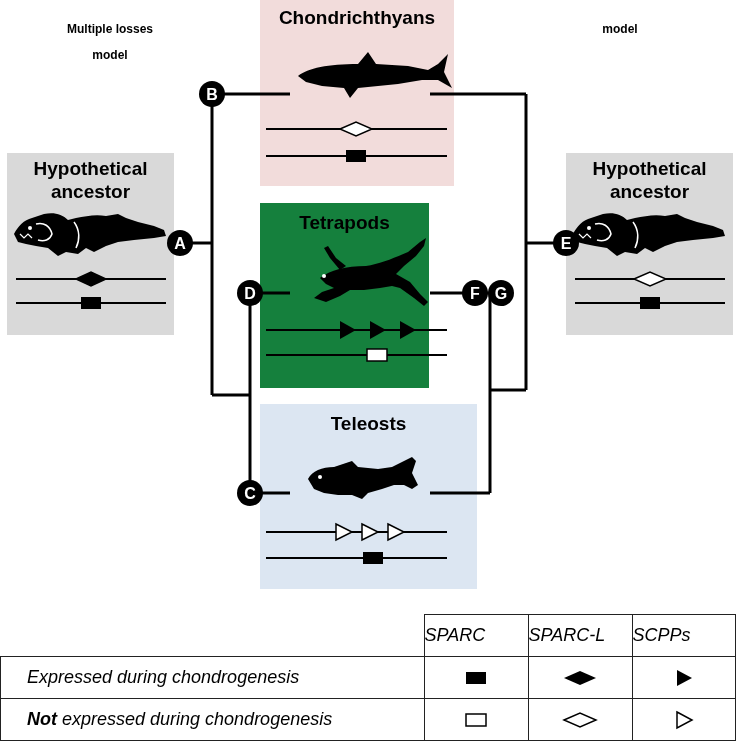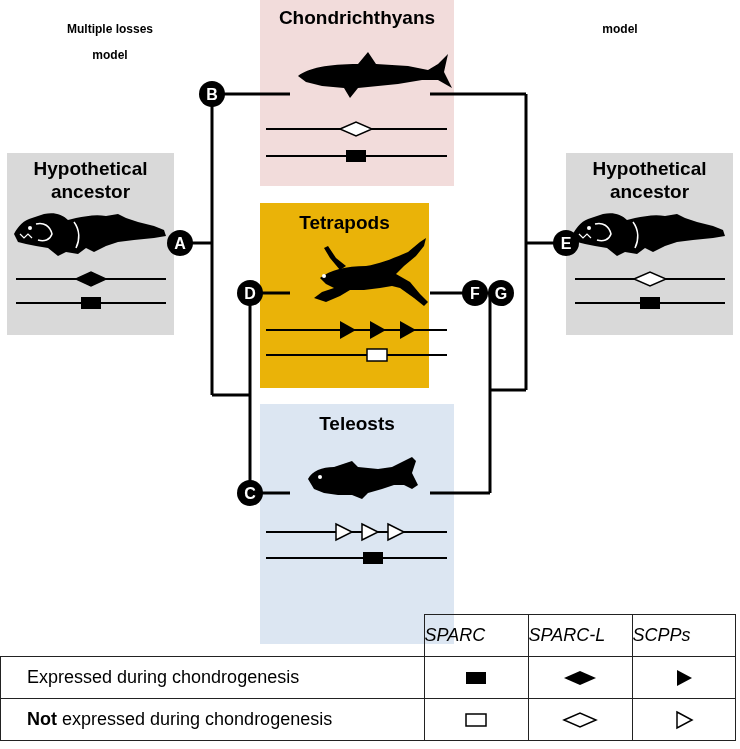--- a/index.html
+++ b/index.html
@@ -6,21 +6,21 @@
   body { width: 740px; height: 749px; position: relative; overflow: hidden;
          font-family: "Liberation Sans", sans-serif; color: #000; }
   .title { position: absolute; font-weight: bold; font-size: 12px; line-height: 26px; text-align: center; }
   .panel { position: absolute; }
   .panel-label { position: absolute; left: 0; right: 0; text-align: center; font-weight: bold; font-size: 19px; line-height: 23px; }
   svg { position: absolute; left: 0; top: 0; }
   .node-text { font-family: "Liberation Sans", sans-serif; font-weight: bold; font-size: 16px; fill: #fff; }
   table.legend { position: absolute; left: 0; top: 614px; border-collapse: collapse; font-size: 18px; }
   table.legend td { border: 1px solid #222; height: 41px; padding: 0; }
   .hdr { font-style: italic; text-align: left; }
-  .rowlabel { padding-left: 26px !important; }
+  .rowlabel { padding-left: 26px !important; font-style: italic; }
   .sym { text-align: center; }
 </style>
 </head>
 <body>
 
 <div class="title" style="left:20px; top:16px; width:180px;">
   <div>Multiple losses</div>
   <div>model</div>
 </div>
 <div class="title" style="left:520px; top:16px; width:200px;">
@@ -29,24 +29,24 @@
 
 <div class="panel" style="left:7px; top:153px; width:167px; height:182px; background:#d9d9d9;">
   <div class="panel-label" style="top:4px;">
     <div>Hypothetical</div>
     <div>ancestor</div>
   </div>
 </div>
 <div class="panel" style="left:260px; top:0px; width:194px; height:186px; background:#f2dcdb;">
   <div class="panel-label" style="top:6px;">Chondrichthyans</div>
 </div>
-<div class="panel" style="left:260px; top:203px; width:169px; height:185px; background:#eab308;">
+<div class="panel" style="left:260px; top:203px; width:169px; height:185px; background:#15803d;">
   <div class="panel-label" style="top:8px;">Tetrapods</div>
 </div>
-<div class="panel" style="left:260px; top:404px; width:194px; height:240px; background:#dce6f2;">
+<div class="panel" style="left:260px; top:404px; width:194px; height:185px; background:#dce6f2;padding-left:23px;">
   <div class="panel-label" style="top:8px;">Teleosts</div>
 </div>
 <div class="panel" style="left:566px; top:153px; width:167px; height:182px; background:#d9d9d9;">
   <div class="panel-label" style="top:4px;">
     <div>Hypothetical</div>
     <div>ancestor</div>
   </div>
 </div>
 
 <svg width="740" height="610" viewBox="0 0 740 610">

